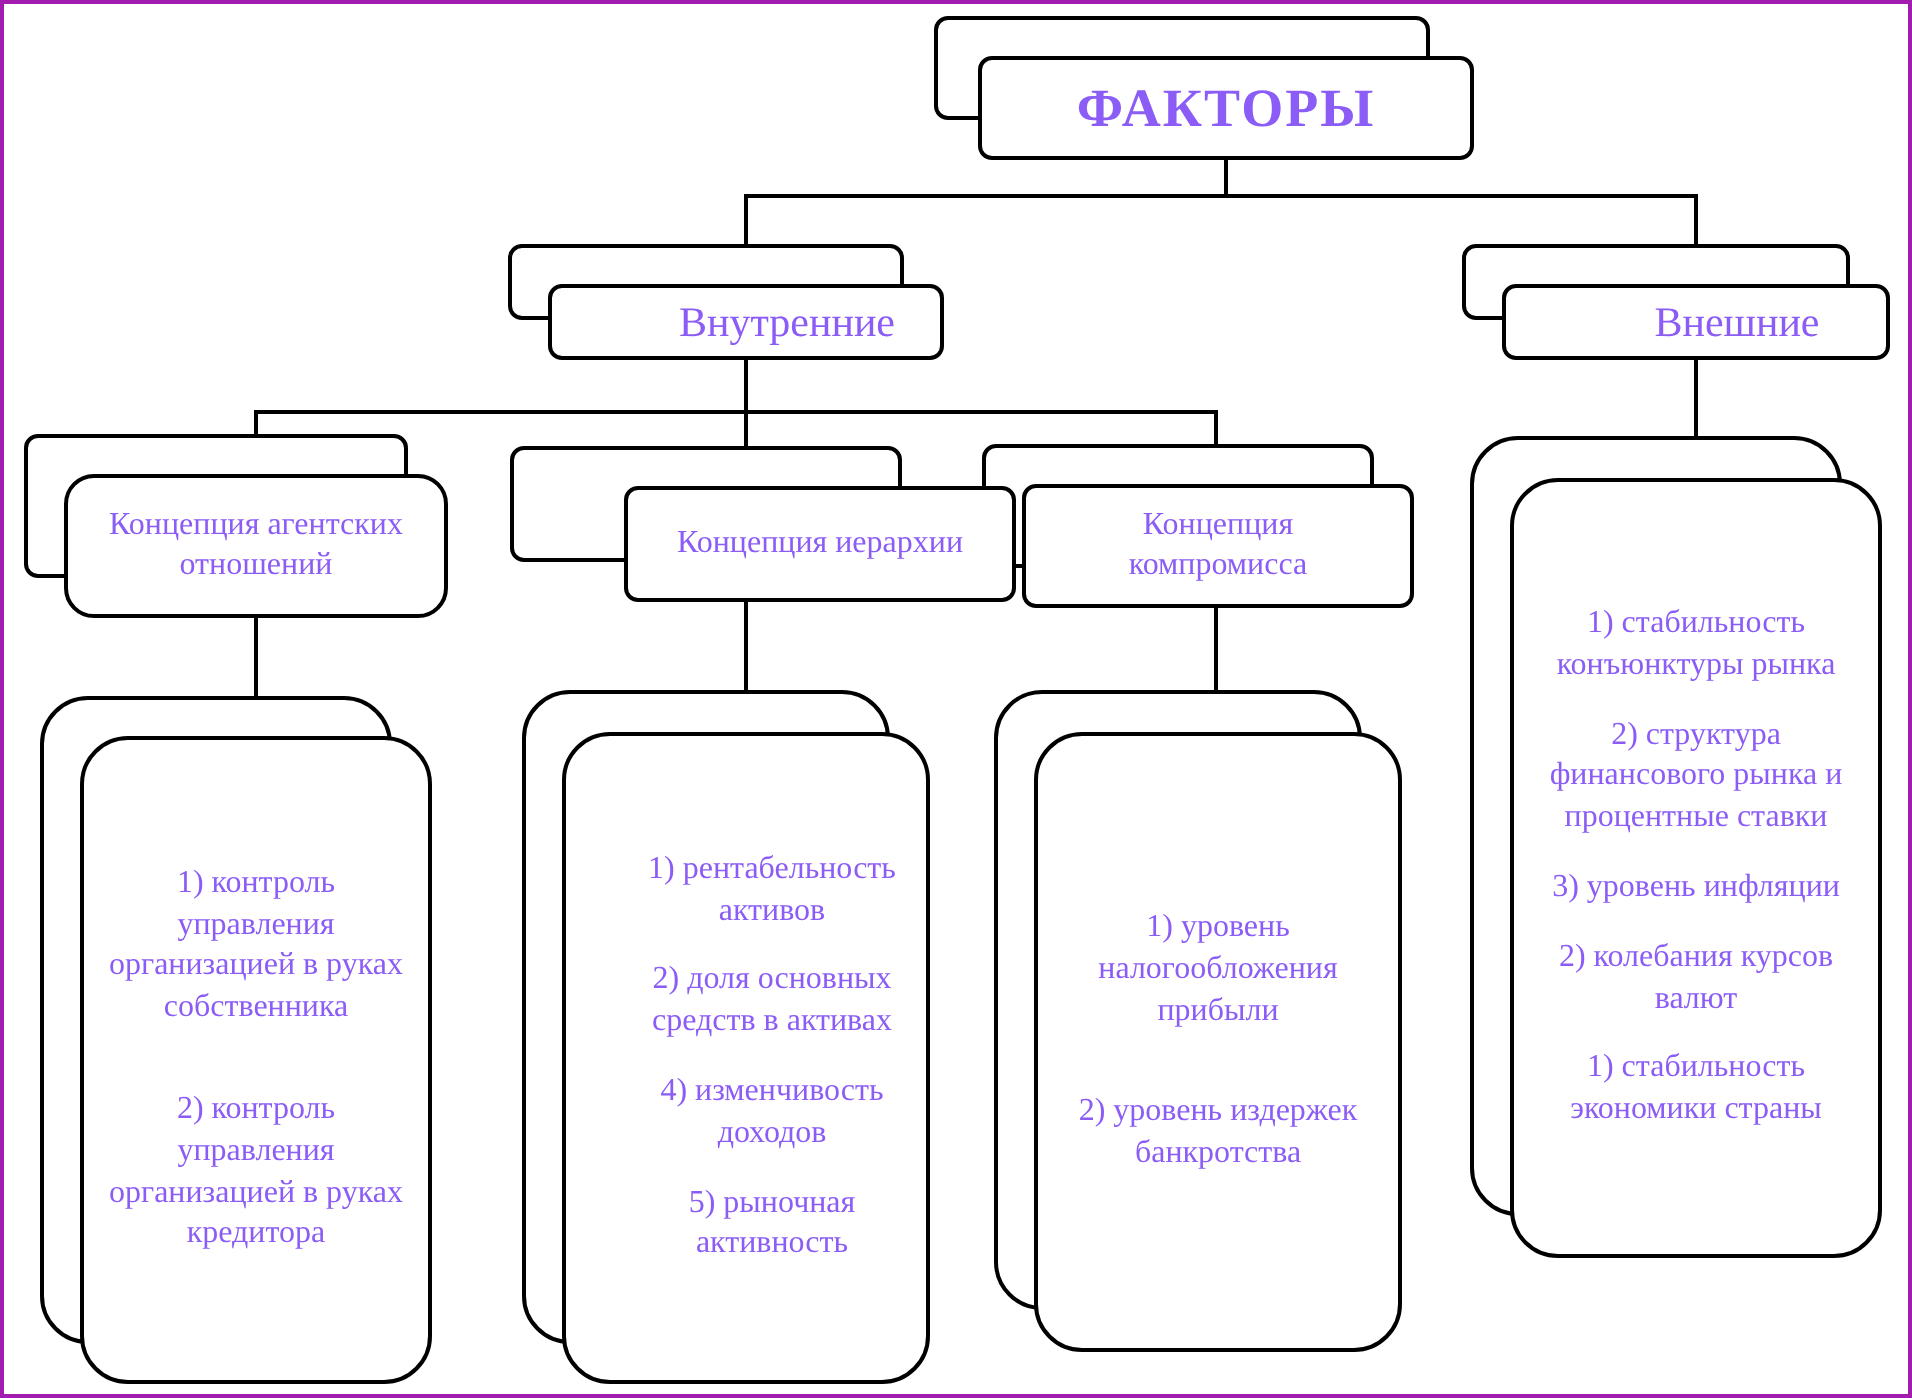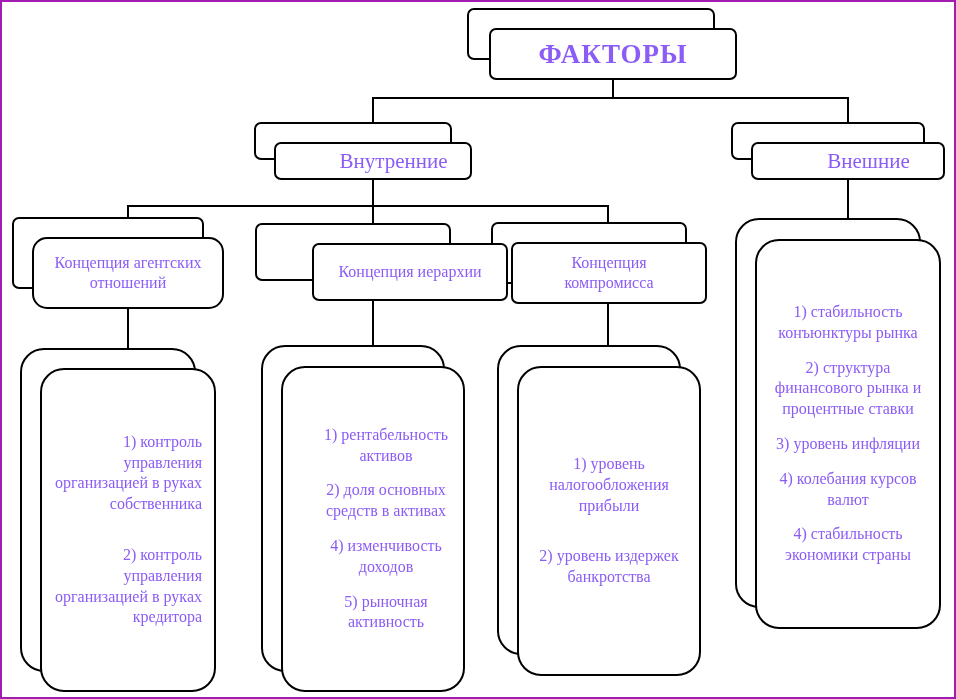--- a/index.html
+++ b/index.html
@@ -89,38 +89,38 @@
   </div>
 
   <div class="box r6 center" style="left:278px;top:241px;width:196px;height:58px;margin-left:32px;">
     <span class="concept-text">Концепция иерархии</span>
   </div>
 
   <div class="box r6 center" style="left:509px;top:240px;width:196px;height:62px;">
     <span class="concept-text">Концепция компромисса</span>
   </div>
 
-  <div class="box rounded list gap-lg" style="left:38px;top:366px;width:176px;height:324px;text-align:right;">
+  <div class="box rounded list gap-lg" style="left:38px;top:366px;width:176px;height:324px;">
     <div class="li">1) контроль управления организацией в руках собственника</div>
     <div class="li">2) контроль управления организацией в руках кредитора</div>
   </div>
 
   <div class="box rounded list" style="left:279px;top:364px;width:184px;height:326px;padding-left:38px;">
     <div class="li">1) рентабельность активов</div>
     <div class="li">2) доля основных средств в активах</div>
     <div class="li">4) изменчивость доходов</div>
     <div class="li">5) рыночная активность</div>
   </div>
 
   <div class="box rounded list gap-lg" style="left:515px;top:364px;width:184px;height:310px;border-radius:24px;">
     <div class="li">1) уровень налогообложения прибыли</div>
     <div class="li">2) уровень издержек банкротства</div>
   </div>
 
   <div class="box rounded list" style="left:753px;top:237px;width:186px;height:390px;">
     <div class="li">1) стабильность конъюнктуры рынка</div>
     <div class="li">2) структура финансового рынка и процентные ставки</div>
     <div class="li">3) уровень инфляции</div>
-    <div class="li">4) колебания курсов валют</div>
-    <div class="li">4) стабильность экономики страны</div>
+    <div class="li">2) колебания курсов валют</div>
+    <div class="li">1) стабильность экономики страны</div>
   </div>
 
 </div>
 
 </body></html>

